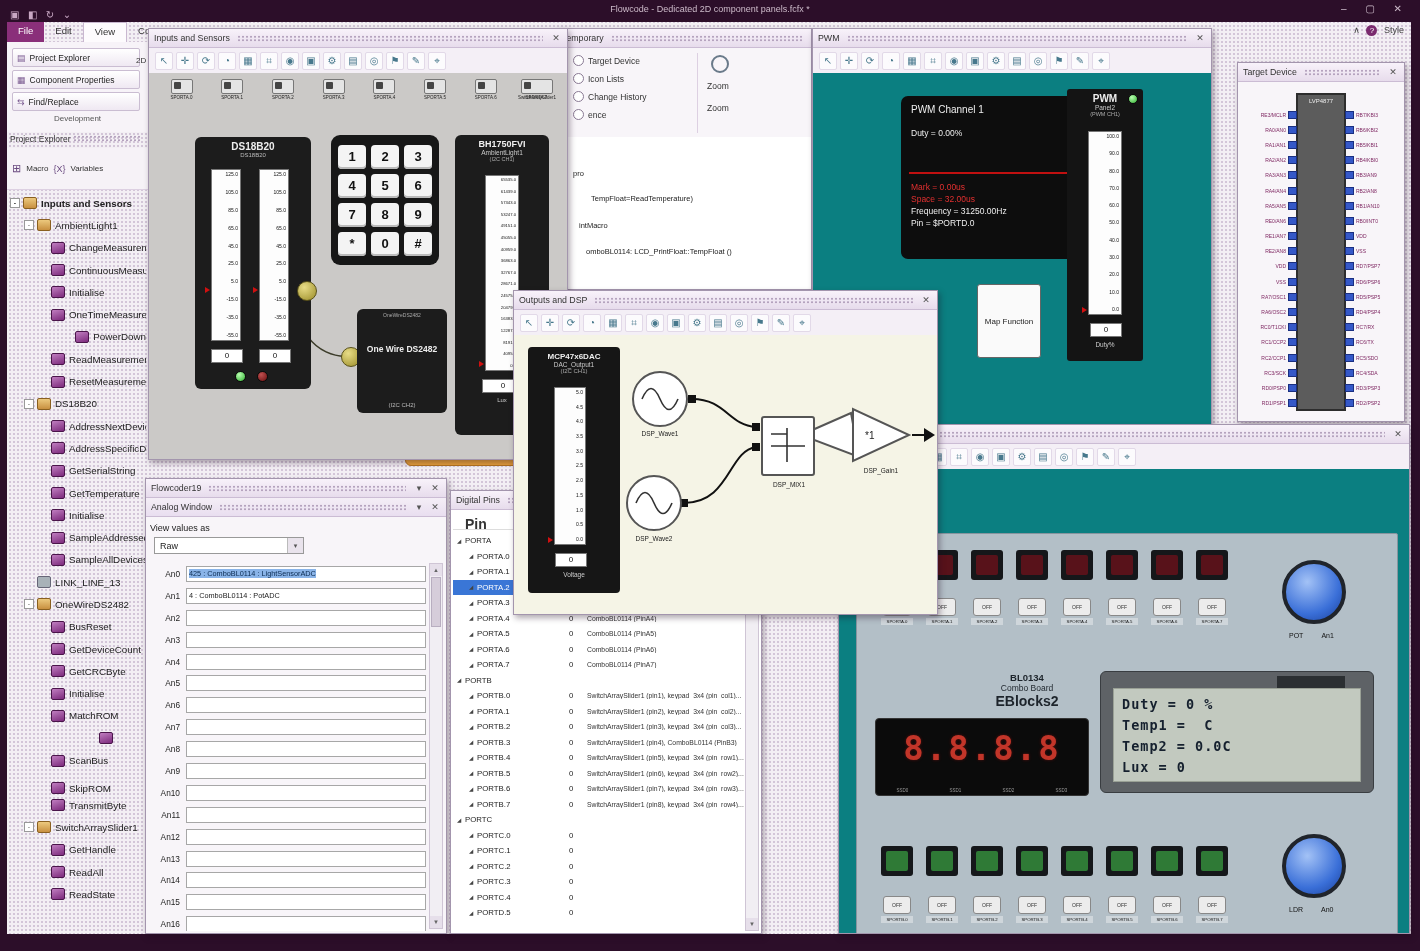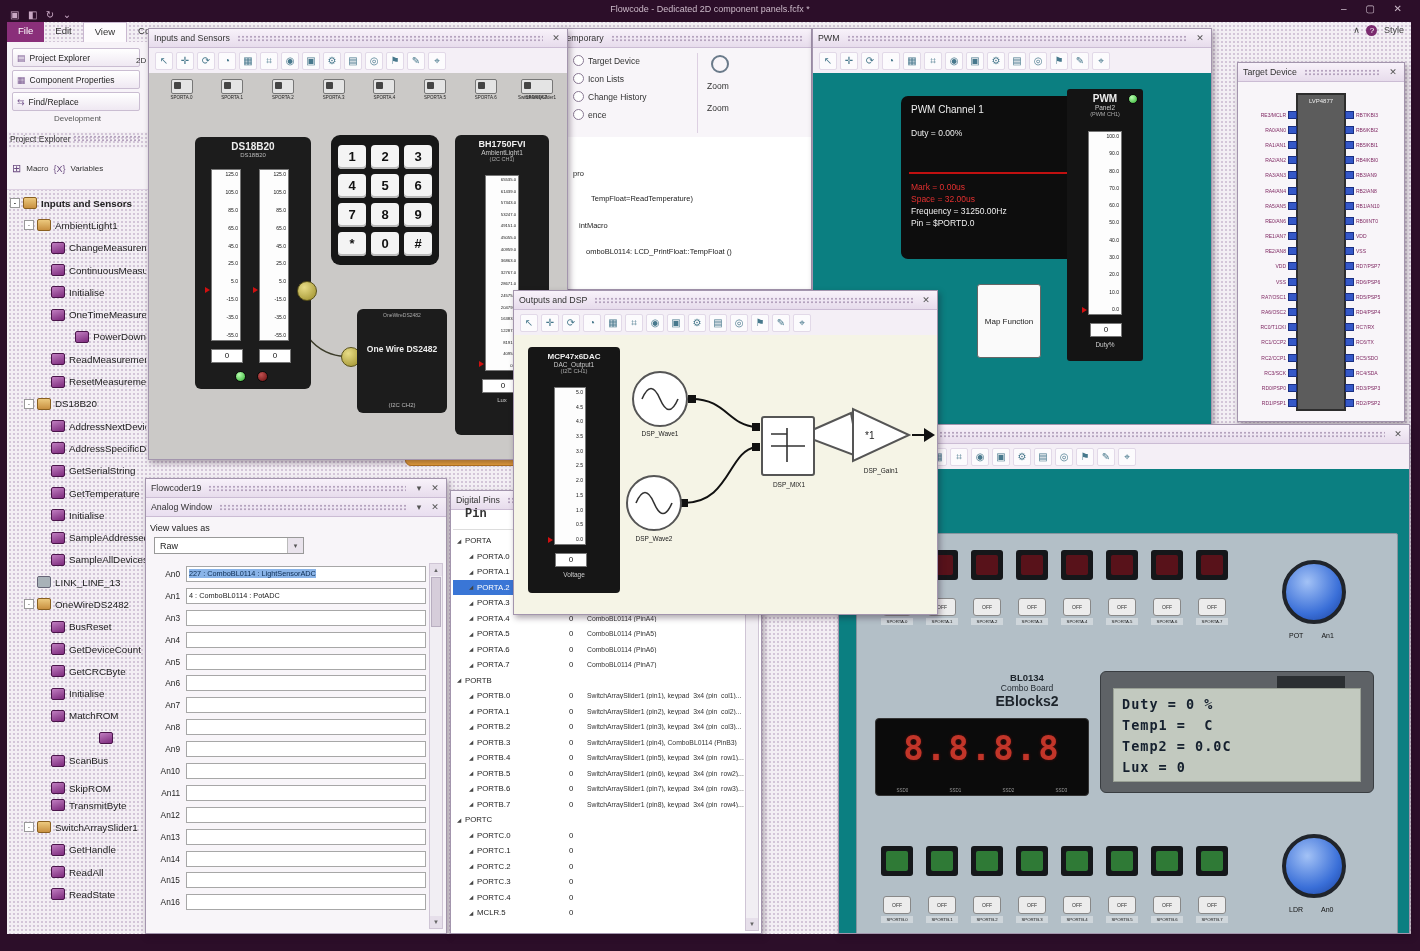--- a/index.html
+++ b/index.html
@@ -116,21 +116,21 @@
   .arow .lab{width:30px;text-align:right;font-size:8.3px;color:#222;margin-right:6px;flex:none;}
   .arow .fld{flex:1;height:14px;background:#fff;border:1px solid #a7a7a7;font-size:7.3px;line-height:14px;
     padding-left:2px;color:#222;white-space:nowrap;overflow:hidden;}
   .arow .fld span.hl{background:#8ab4e8;color:#0a2a50;}
   .vscroll{position:absolute;width:14px;background:#f1eef3;border:1px solid #cfc5d5;box-sizing:border-box;}
   .vscroll .cap{height:12px;font-size:6px;text-align:center;line-height:12px;color:#666;background:#e6dfea;}
   .vscroll .thumb{margin:1px;height:48px;background:#d6cdda;border:1px solid #b8aec0;}
   .vscroll .capb{position:absolute;bottom:0;left:0;right:0;height:12px;font-size:6px;text-align:center;line-height:12px;color:#666;background:#e6dfea;}
   
   .w-digital{left:450px;top:490px;width:312px;height:444px;background:#fff;}
-  .dp-colhead{position:absolute;left:14px;top:16px;font-size:12px;font-weight:bold;color:#333;font-family:Liberation Mono, monospace;}
+  .dp-colhead{position:absolute;left:14px;top:25px;font-size:14px;font-weight:bold;color:#333;}
   .dp-rows{position:absolute;left:2px;top:42px;right:17px;bottom:2px;overflow:hidden;}
   .drow{height:15.5px;display:flex;align-items:center;font-size:7.8px;color:#222;white-space:nowrap;overflow:hidden;}
   .drow .garr{width:8px;font-size:5.5px;color:#444;flex:none;}
   .drow.group{padding-left:4px;}
   .drow.pin{padding-left:16px;}
   .drow .dlab{width:92px;flex:none;overflow:hidden;}
   .drow .dval{width:18px;flex:none;}
   .drow .ddesc{flex:1;font-size:6.8px;color:#333;overflow:hidden;}
   .drow.sel{background:#3a76d6;color:#fff;}
   .drow.sel .ddesc{color:#e8eeff;}
@@ -1091,28 +1091,32 @@
       </div>
     <div class="aw-label">View values as</div>
     <div class="aw-dd">
       <span>Raw</span>
       <span class="ar">▾</span>
     </div>
     <div class="aw-rows">
 
         <div class="arow">
           <span class="lab">An0</span>
-          <span class="fld"><span class="hl">227 : ComboBL0114 : LightSensorADC</span></span>
+          <span class="fld"><span class="hl">425 : ComboBL0114 : LightSensorADC</span></span>
         </div>
 
         <div class="arow">
           <span class="lab">An1</span>
           <span class="fld"><span>4 : ComboBL0114 : PotADC</span></span>
         </div>
 
+        <div class="arow">
+          <span class="lab">An2</span>
+          <span class="fld"><span></span></span>
+        </div>
 
         <div class="arow">
           <span class="lab">An3</span>
           <span class="fld"><span></span></span>
         </div>
 
         <div class="arow">
           <span class="lab">An4</span>
           <span class="fld"><span></span></span>
         </div>
@@ -1358,21 +1362,21 @@
 
         <div class="drow pin">
           <span class="garr">◢</span>
           <span class="dlab">PORTC.4</span>
           <span class="dval">0</span>
           <span class="ddesc"></span>
         </div>
 
         <div class="drow pin">
           <span class="garr">◢</span>
-          <span class="dlab">MCLR.5</span>
+          <span class="dlab">PORTD.5</span>
           <span class="dval">0</span>
           <span class="ddesc"></span>
         </div>
       </div>
     <div class="vscroll" style="right:2px;top:20px;bottom:2px;">
       <div class="cap">▲</div>
       <div class="thumb"></div>
       <div class="capb">▼</div>
     </div>
   </div>

